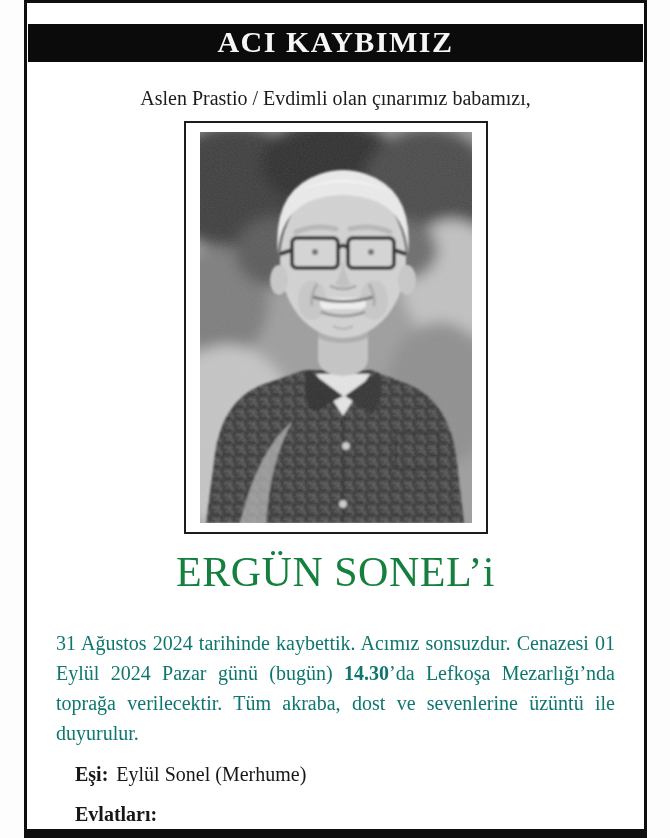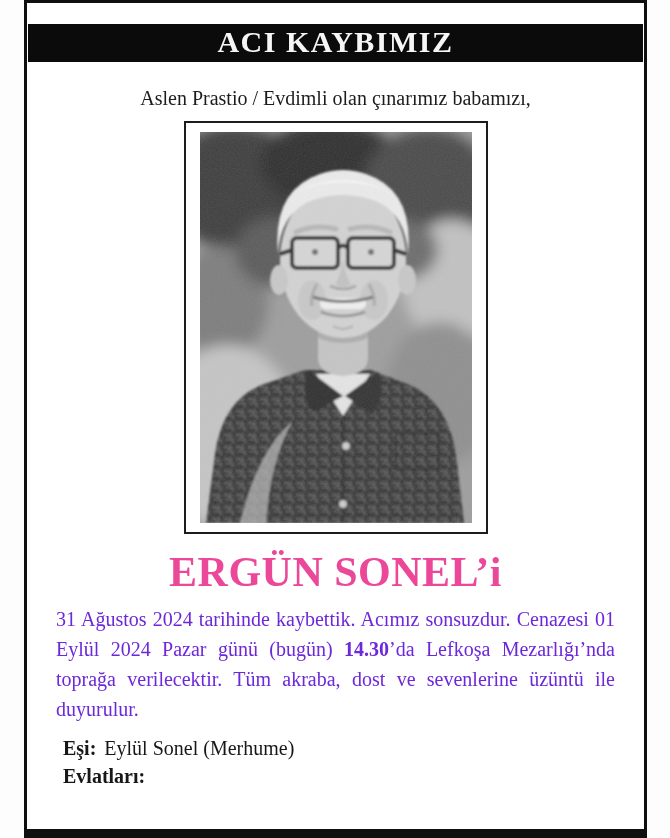--- a/index.html
+++ b/index.html
@@ -29,28 +29,28 @@
   .subtitle{
     margin:25px 16px 0;text-align:center;font-size:20px;color:#1c1c1c;
   }
   .photo-frame{
     width:304px;margin:11px auto 0;box-sizing:border-box;
     border:2px solid #1c1c1c;padding:9px 14px;background:#ffffff;
   }
   .photo-frame svg{display:block;width:272px;height:391px;background:#a0a0a0;}
   .name{
     margin:14px 0 0;text-align:center;
-    font-size:42px;font-weight:bold;letter-spacing:.5px;color:#ec4899;
+    font-size:42px;font-weight:normal;letter-spacing:.5px;color:#15803d;
   }
   .announcement{
-    margin:8px 29px 0;font-size:20px;line-height:1.5;
-    text-align:justify;color:#6d28d9;
+    margin:32px 29px 0;font-size:20px;line-height:1.5;
+    text-align:justify;color:#0f766e;
   }
   .family{margin:10px 0 0 36px;font-size:20px;line-height:1.4;}
-  .family-row{margin:0;display:flex;align-items:flex-start;}
+  .family-row{margin:12px;display:flex;align-items:flex-start;}
   .family-row b{margin-right:8px;white-space:nowrap;}
   .children-names{white-space:pre-wrap;}
 </style>
 </head>
 <body>
 
 <div class="page">
   <div class="outer-box">
 
     <div class="top-strip"></div>

